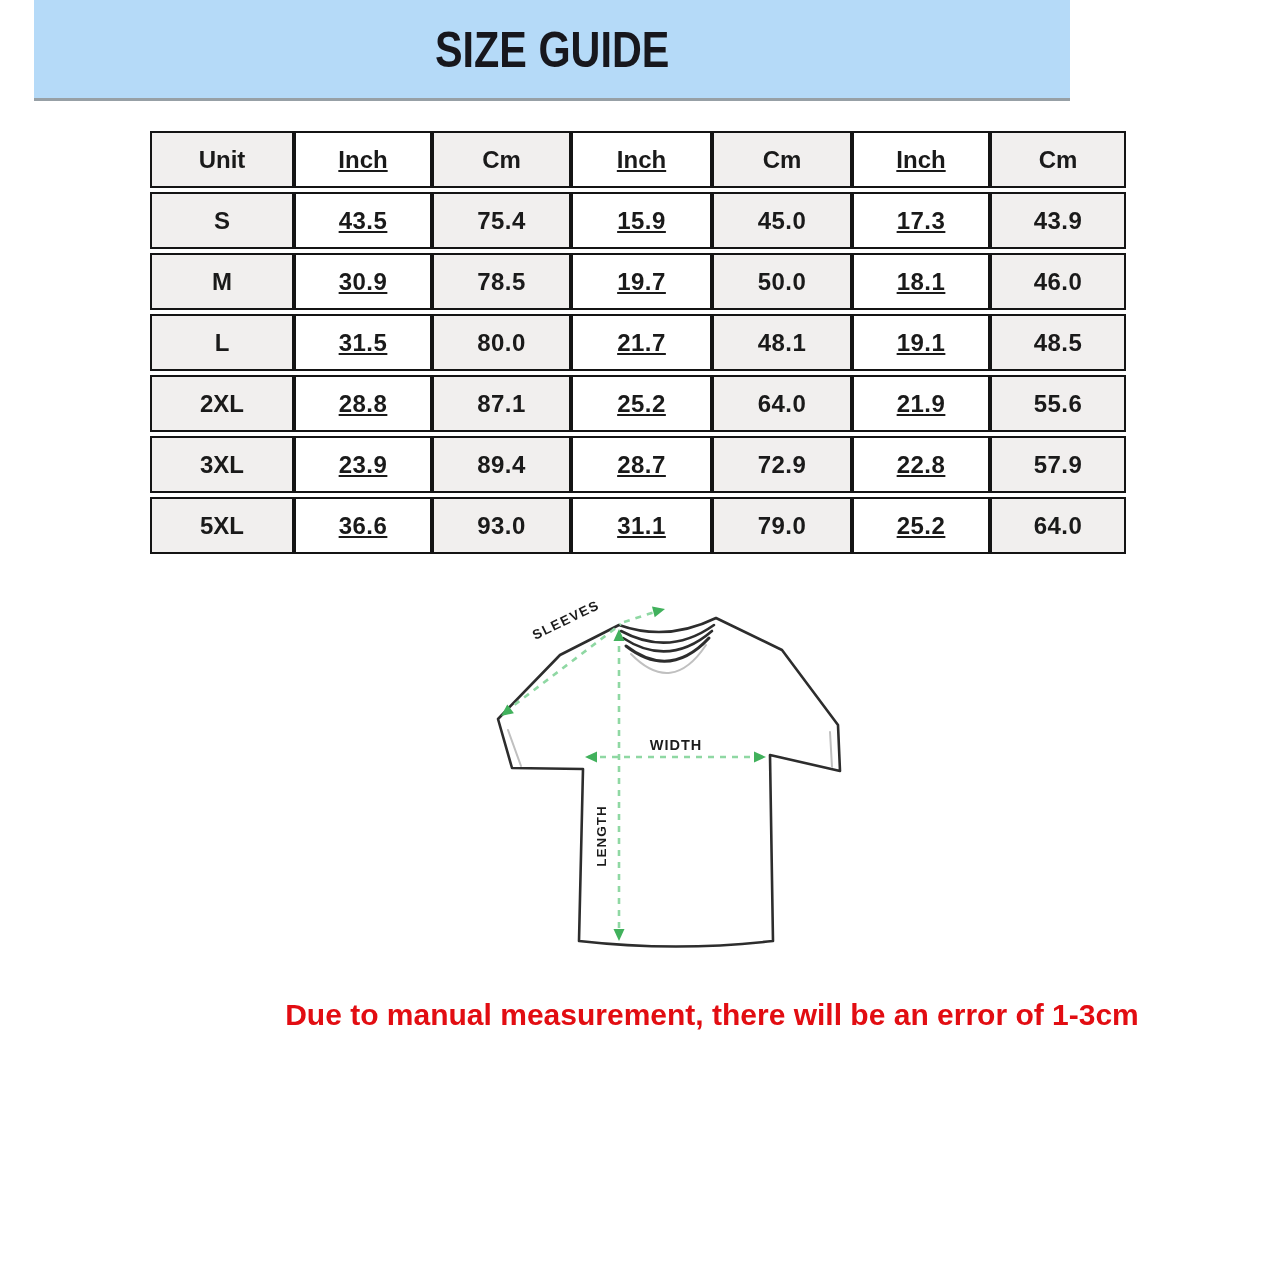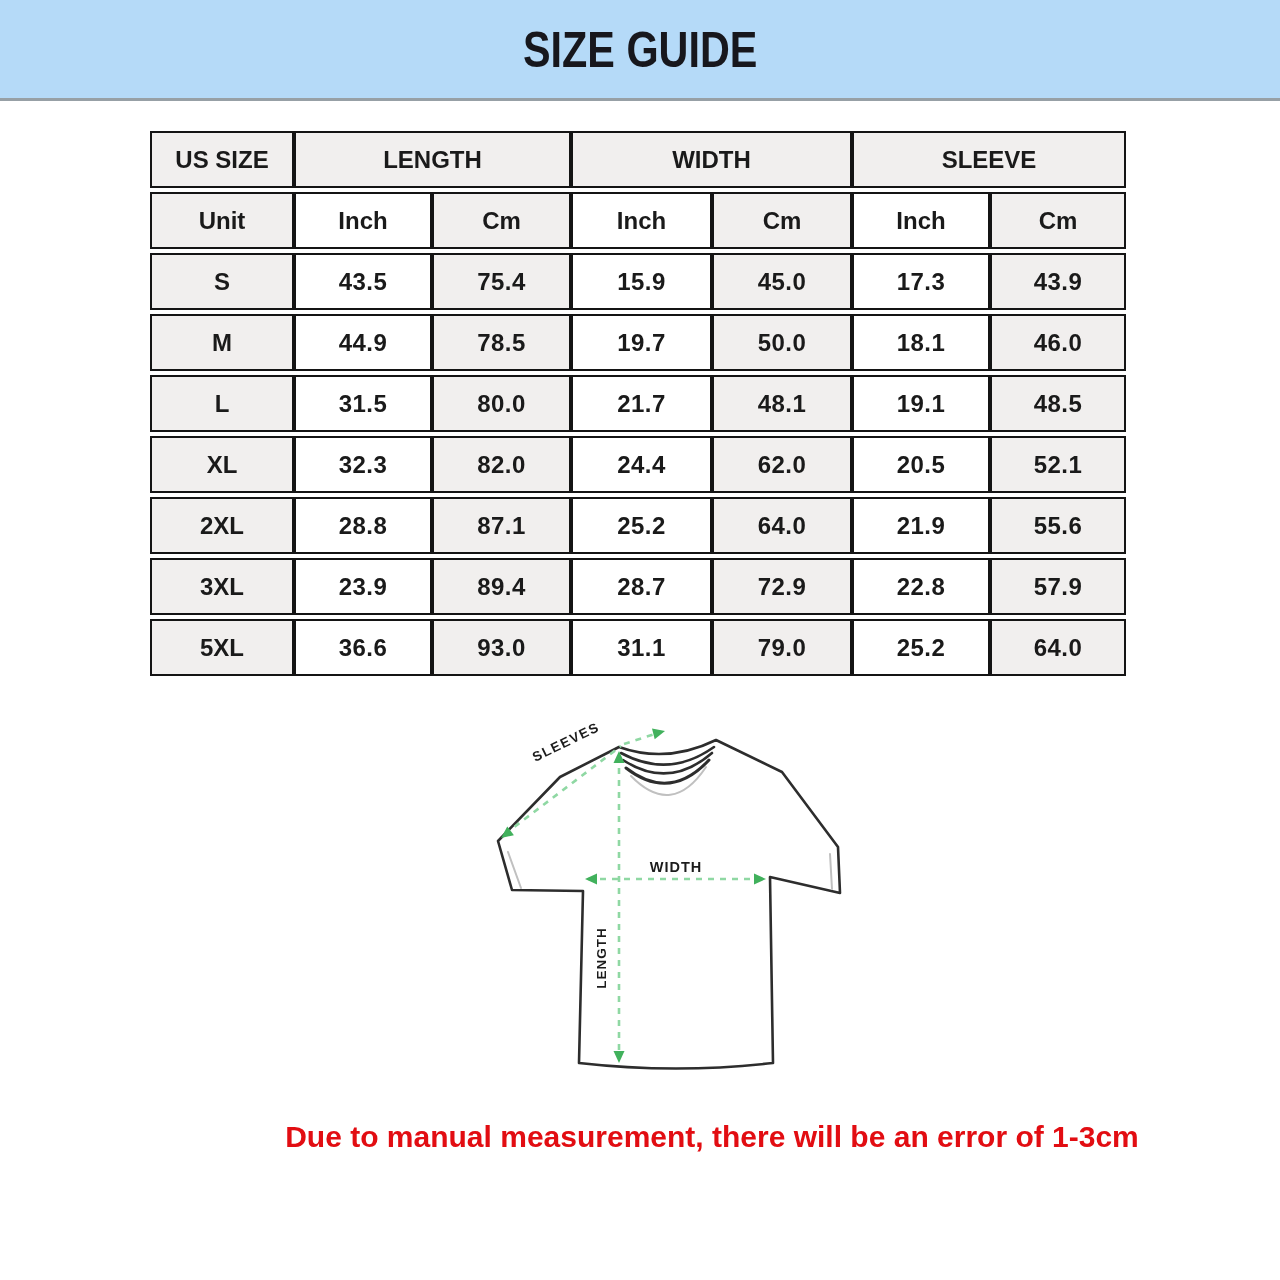--- a/index.html
+++ b/index.html
@@ -1,43 +1,43 @@
 <!DOCTYPE html>
 <html><head>
 <meta charset="utf-8">
 <style>
   * { margin:0; padding:0; box-sizing:border-box; }
   html,body { width:1280px; height:1280px; background:#ffffff;
               font-family:"Liberation Sans", sans-serif; overflow:hidden; }
 
   
   .banner{
-    width:1280px; height:101px; background:#b5daf8;
+    width:1036px; height:101px; background:#b5daf8;
     border-bottom:3px solid #97a0a6;
-    display:flex; align-items:center; justify-content:center;
+    display:flex; align-items:center; justify-content:center;margin-left:34px;
   }
   .banner h1{
     font-size:47px; font-weight:800; color:#17171d;
     letter-spacing:0px; transform:scaleX(.88) scaleY(1.05);
   }
 
   
   .table-wrap{ margin:26px 0 0 150px; }
   table.size-table{
     width:976px; table-layout:fixed;
     border-collapse:separate; border-spacing:0 4px;
   }
   table.size-table td{
     border:2px solid #141414; height:57px;
     text-align:center; vertical-align:middle;
     font-weight:700; font-size:24px; color:#1a1a1a;
   }
   td.num{ font-weight:600; font-size:23px; letter-spacing:.5px; }
   .g{ background:#f1efee; }
-  .w{ background:#ffffff; }
+  .w{ background:#ffffff;text-decoration:underline; }
 
   
   .diagram{ width:400px; height:400px; margin:26px 0 0 480px; }
 
   
   .footnote{
     margin-top:14px; width:1280px; text-align:center;
     transform:translateX(72px);
     color:#e20d12; font-size:30px; font-weight:700;
   }
@@ -54,70 +54,55 @@
   <colgroup>
     <col style="width:144px">
         <col style="width:138px">
         <col style="width:139px">
     <col style="width:141px">
         <col style="width:140px">
         <col style="width:138px">
         <col style="width:136px">
   </colgroup>
   <tbody>
-        <tr>
-    <td class="g">US SIZE</td>
-    <td class="g" colspan="2">LENGTH</td>
-    <td class="g" colspan="2">WIDTH</td>
-    <td class="g" colspan="2">SLEEVE</td>
-  </tr>
   <tr>
     <td class="g">Unit</td>
     <td class="w">Inch</td>
     <td class="g">Cm</td>
     <td class="w">Inch</td>
     <td class="g">Cm</td>
     <td class="w">Inch</td>
     <td class="g">Cm</td>
   </tr>
   <tr>
     <td class="g">S</td>
     <td class="w num">43.5</td>
     <td class="g num">75.4</td>
     <td class="w num">15.9</td>
     <td class="g num">45.0</td>
     <td class="w num">17.3</td>
     <td class="g num">43.9</td>
   </tr>
   <tr>
     <td class="g">M</td>
-    <td class="w num">44.9</td>
+    <td class="w num">30.9</td>
     <td class="g num">78.5</td>
     <td class="w num">19.7</td>
     <td class="g num">50.0</td>
     <td class="w num">18.1</td>
     <td class="g num">46.0</td>
   </tr>
   <tr>
     <td class="g">L</td>
     <td class="w num">31.5</td>
     <td class="g num">80.0</td>
     <td class="w num">21.7</td>
     <td class="g num">48.1</td>
     <td class="w num">19.1</td>
     <td class="g num">48.5</td>
-  </tr>
-  <tr>
-    <td class="g">XL</td>
-    <td class="w num">32.3</td>
-    <td class="g num">82.0</td>
-    <td class="w num">24.4</td>
-    <td class="g num">62.0</td>
-    <td class="w num">20.5</td>
-    <td class="g num">52.1</td>
   </tr>
   <tr>
     <td class="g">2XL</td>
     <td class="w num">28.8</td>
     <td class="g num">87.1</td>
     <td class="w num">25.2</td>
     <td class="g num">64.0</td>
     <td class="w num">21.9</td>
     <td class="g num">55.6</td>
   </tr>

